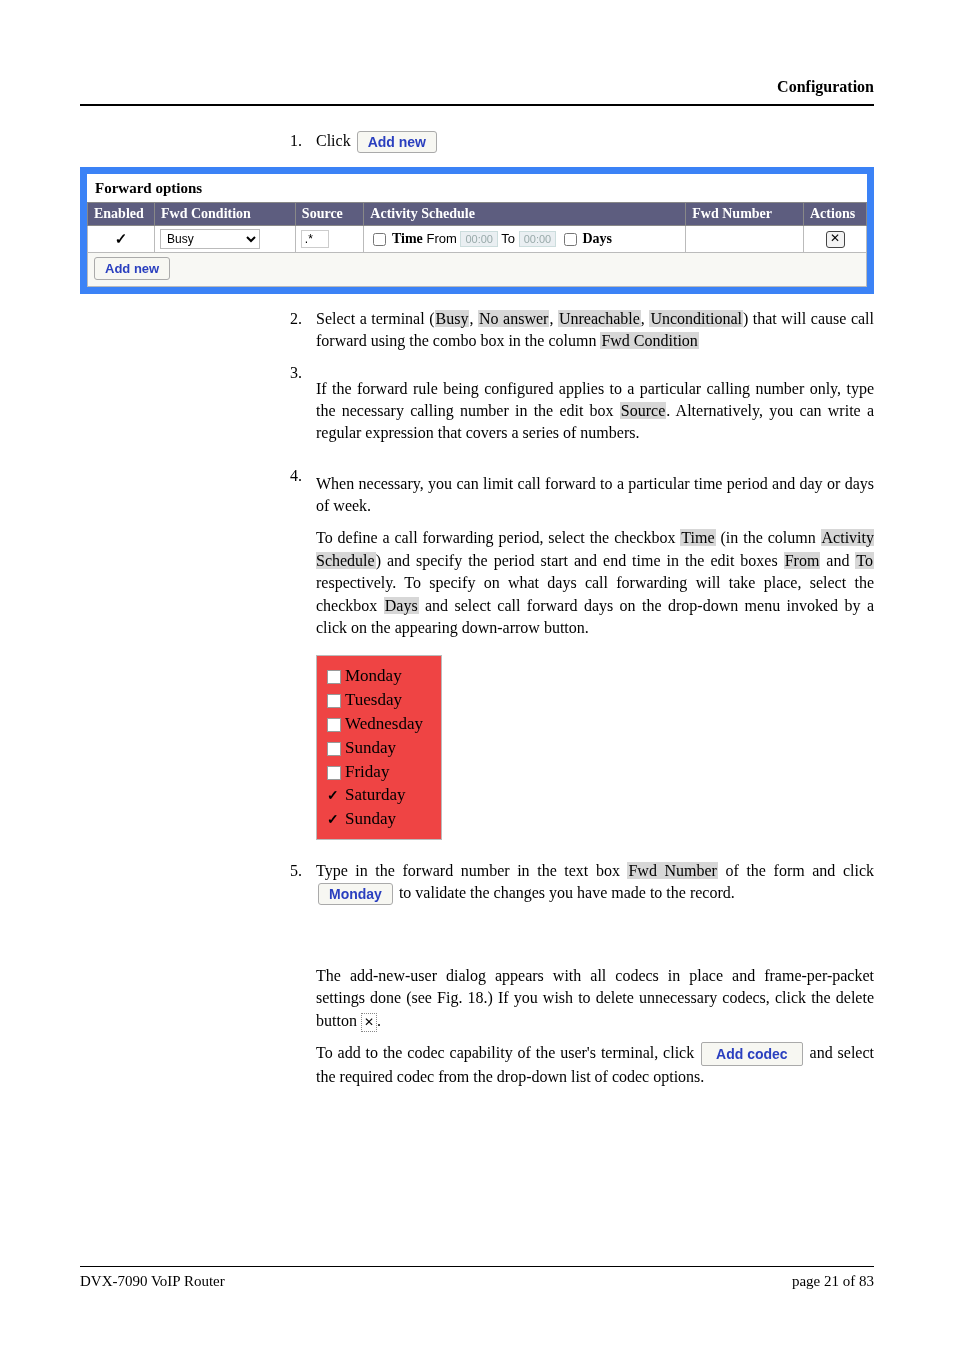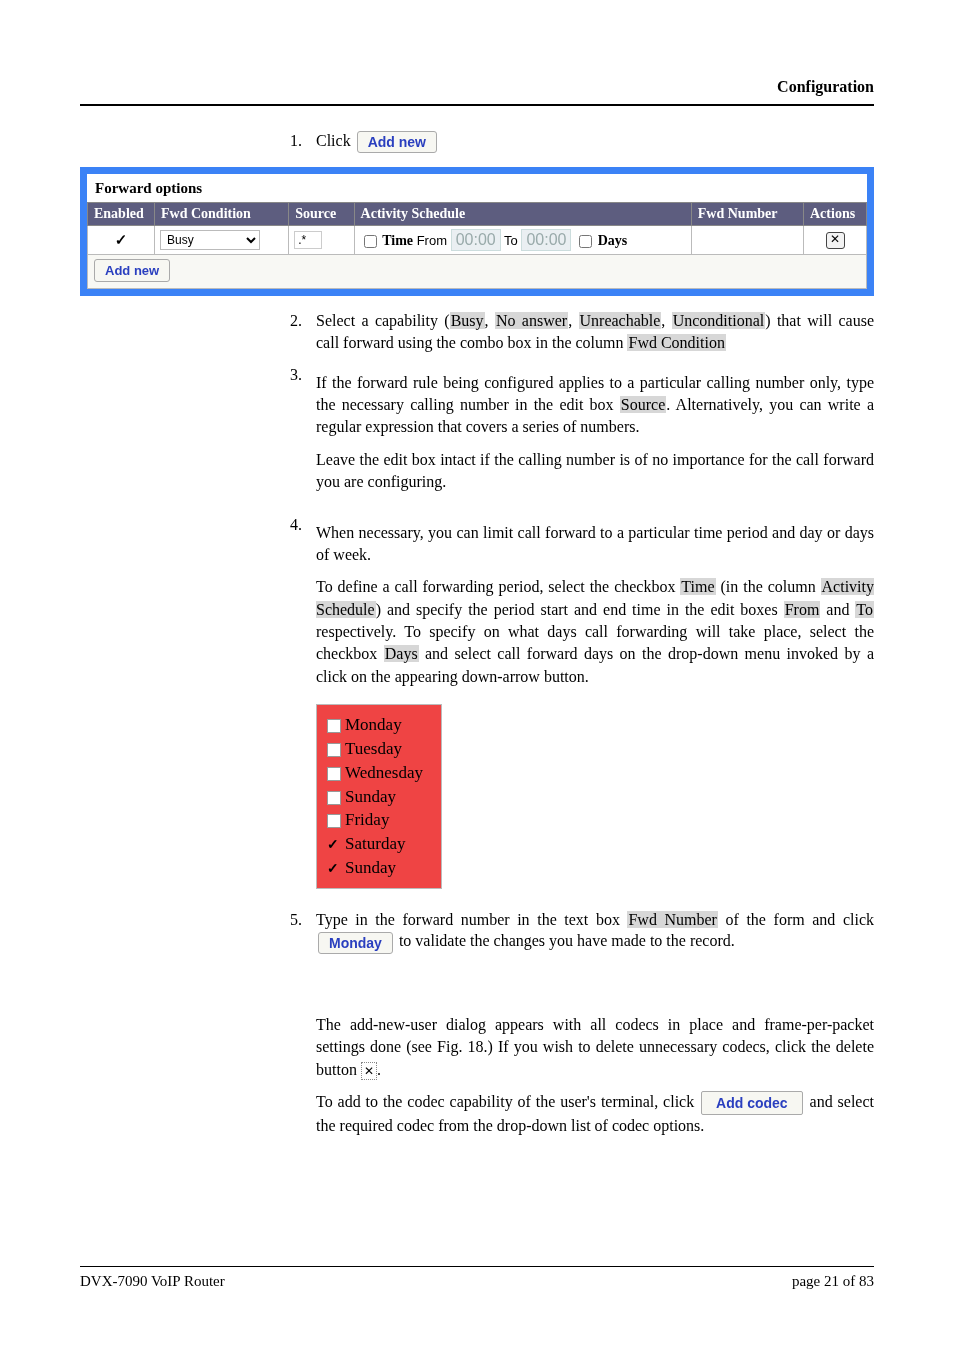--- a/index.html
+++ b/index.html
@@ -129,21 +129,21 @@
   }
   .fo-checkbox {
     margin-right: 2px;
     vertical-align: middle;
   }
   .fo-time-box {
     display: inline-block;
     background: #eaeff2;
     color: #9aa;
     font-family: Verdana, Arial, sans-serif;
-    font-size: 16px;
+    font-size: 11px;
     padding: 1px 4px;
     border: 1px solid #cdd;
   }
   .fo-sched-cell b { font-family: "Times New Roman", serif; font-size: 14px; }
   .fo-addnew-row td {
     padding: 4px 6px 6px 6px;
     border-top: none;
     background: #f8f8f4;
   }
   .fo-addnew-btn {
@@ -300,32 +300,31 @@
             <span class="fo-addnew-btn">Add new</span>
           </td>
         </tr>
       </tbody>
         </table>
     </div>
 
     <div class="ol-item ol-indent" style="margin-top:14px">
       <div class="ol-num">2.</div>
       <div class="ol-body">
-        <span>Select a capability (</span><span class="gray-hl">Busy</span>,
+        <span>Select a terminal (</span><span class="gray-hl">Busy</span>,
         <span class="gray-hl">No answer</span>,
         <span class="gray-hl">Unreachable</span>,
         <span class="gray-hl">Unconditional</span><span>) that will cause call forward using the combo box in the column </span><span class="gray-hl">Fwd Condition</span>
       </div>
     </div>
 
     <div class="ol-item ol-indent">
       <div class="ol-num">3.</div>
       <div class="ol-body">
-        <p class="para" style="margin-top:8px"><span>If the forward rule being configured applies to a particular calling number only, type the necessary calling number in the edit box </span><span class="gray-hl">Source</span><span>. Alternatively, you can write a regular expression that covers a series of numbers.</span></p>
-        <p class="para">Leave the edit box intact if the calling number is of no importance for the call forward you are configuring.</p>
+        <p class="para" style="margin-top:16px"><span>If the forward rule being configured applies to a particular calling number only, type the necessary calling number in the edit box </span><span class="gray-hl">Source</span><span>. Alternatively, you can write a regular expression that covers a series of numbers.</span></p>
       </div>
     </div>
 
     <div class="ol-item ol-indent">
       <div class="ol-num">4.</div>
       <div class="ol-body">
         <p class="para" style="margin-top:8px">When necessary, you can limit call forward to a particular time period and day or days of week.</p>
         <p class="para">
           <span>To define a call forwarding period, select the checkbox </span><span class="gray-hl">Time</span><span>  (in the column </span><span class="gray-hl">Activity Schedule</span><span>) and specify the period start and end time in the edit boxes </span><span class="gray-hl">From</span><span> and </span><span class="gray-hl">To</span><span> respectively. To specify on what days call forwarding will take place, select the checkbox </span><span class="gray-hl">Days</span><span> and select call forward days on the drop-down menu invoked by a click on the appearing down-arrow button.</span>
         </p>

